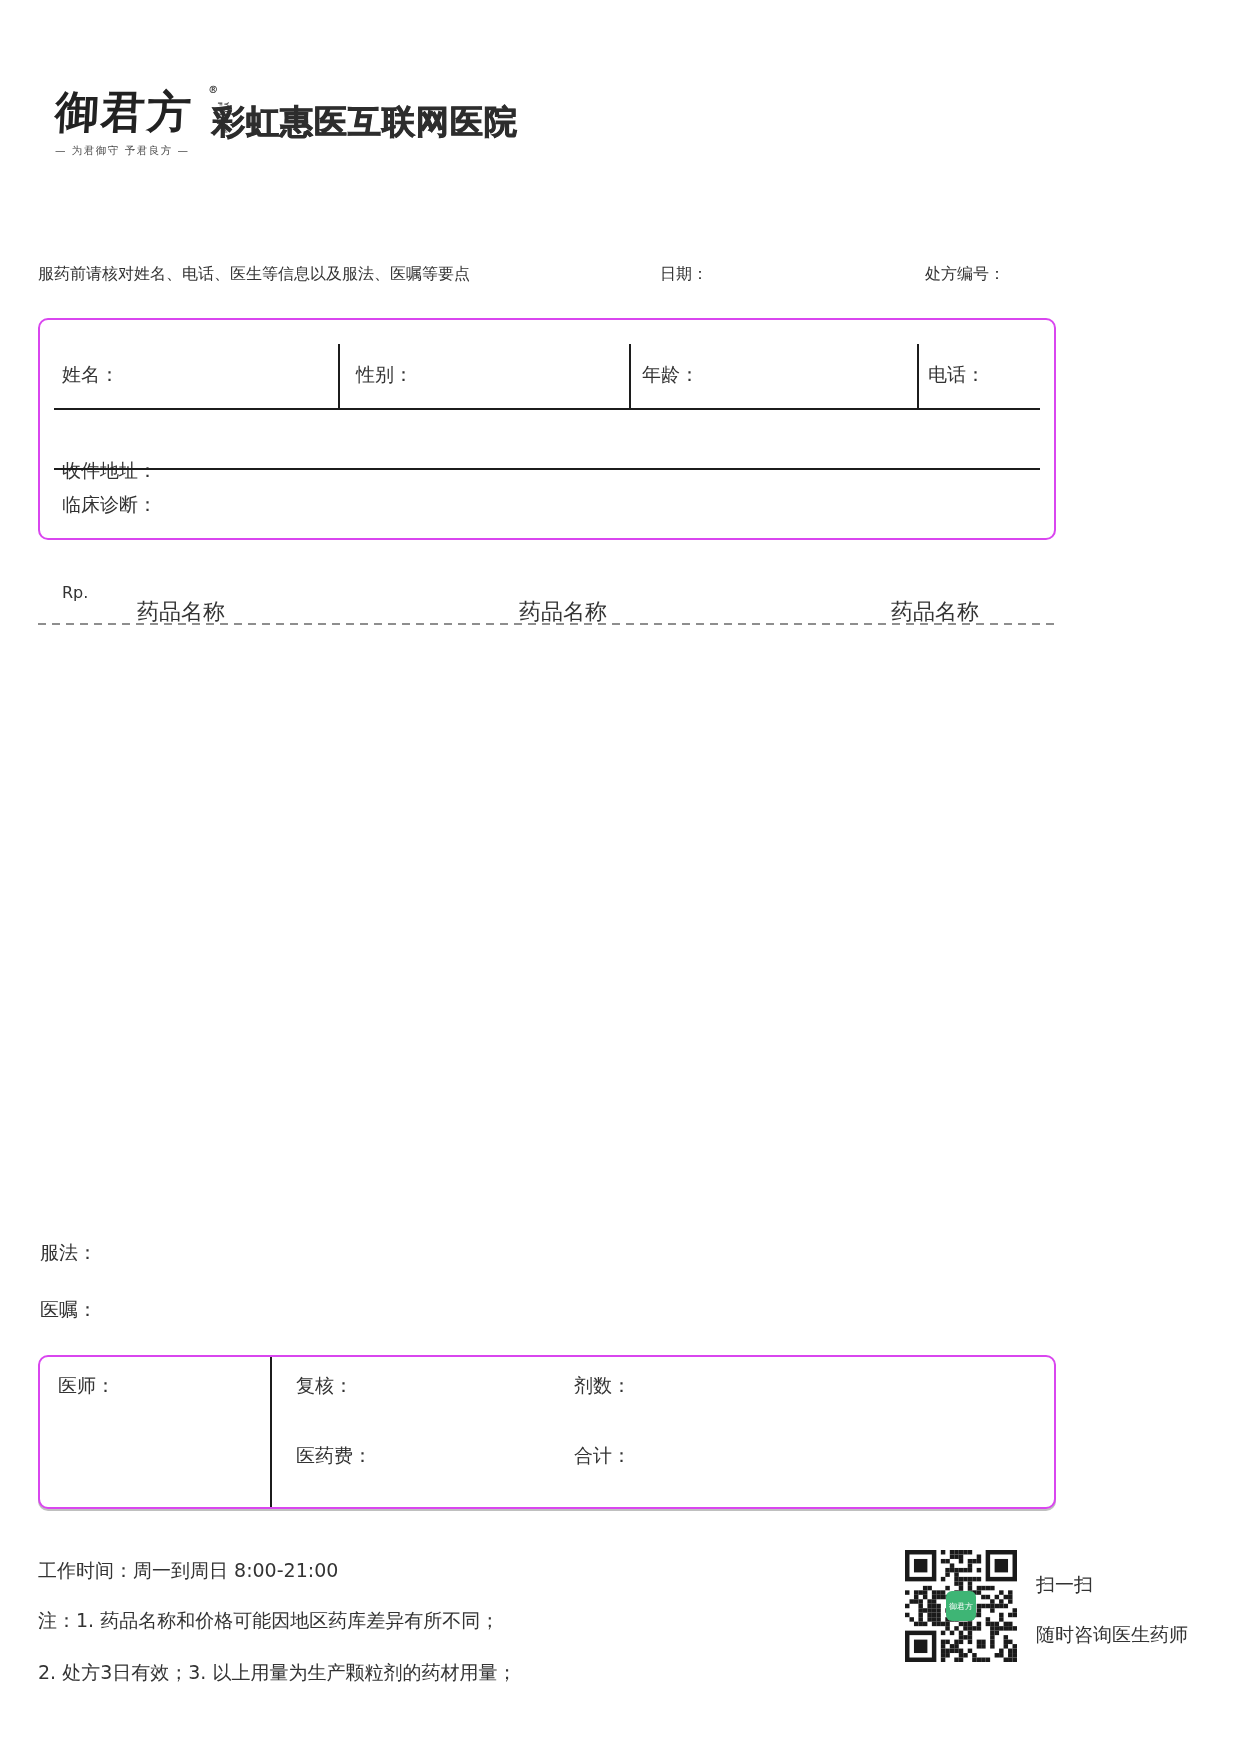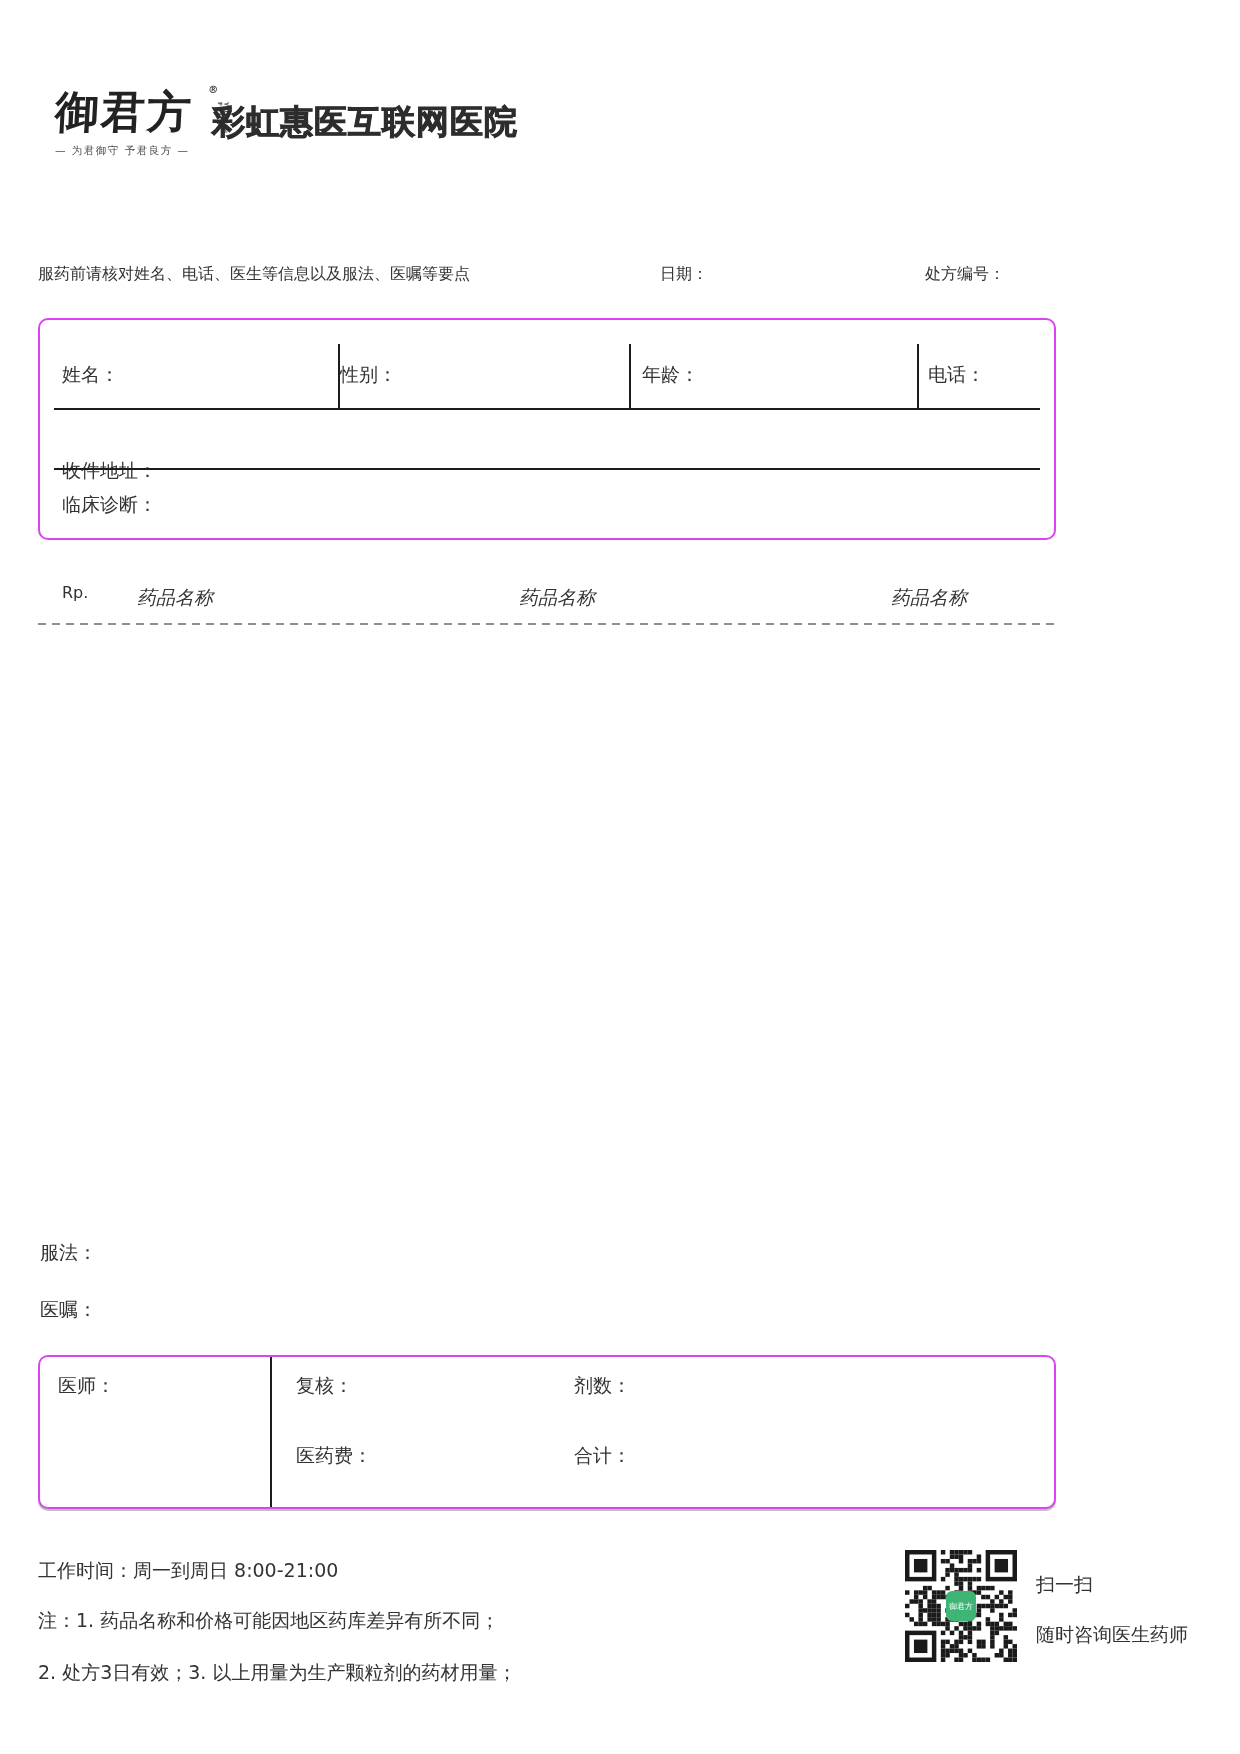--- a/index.html
+++ b/index.html
@@ -28,21 +28,21 @@
   
   .box{border:2px solid #d946ef;border-radius:10px;background:#fff;}
   .patient-box{left:38px;top:318px;width:1014px;height:218px;}
   .sig-box{left:38px;top:1355px;width:1014px;height:150px;box-shadow:0 2px 0 rgba(0,0,0,.25);}
   .vline{position:absolute;width:2px;background:#1c1c1c;}
   .hline{position:absolute;height:2px;background:#1c1c1c;left:14px;right:14px;}
   .lbl{position:absolute;font-size:19px;color:#333;white-space:nowrap;}
 
   
   .rp{top:583px;font-size:16px;color:#333;}
-  .drughdr{top:585px;font-size:19px;color:#333;font-style:italic;}
+  .drughdr{top:597px;font-size:22px;color:#333;}
   .dashed{left:38px;top:623px;width:1016px;height:2px;
           background:repeating-linear-gradient(90deg,#8e8e8e 0 8px,transparent 8px 14px);}
 
   
   .usage{left:40px;top:1240px;font-size:19px;color:#333;}
   .advice{left:40px;top:1297px;font-size:19px;color:#333;}
 
   
   .foot{left:38px;font-size:19px;color:#333;white-space:nowrap;}
   .f1{top:1558px;} .f2{top:1608px;} .f3{top:1660px;}
@@ -67,21 +67,21 @@
 
   <div class="abs notice n-check">服药前请核对姓名、电话、医生等信息以及服法、医嘱等要点</div>
   <div class="abs notice n-date">日期：</div>
   <div class="abs notice n-rxno">处方编号：</div>
 
   <div class="abs box patient-box">
     <div class="vline" style="left:298px;top:24px;height:66px;"></div>
     <div class="vline" style="left:589px;top:24px;height:66px;"></div>
     <div class="vline" style="left:877px;top:24px;height:66px;"></div>
     <div class="lbl" style="left:22px;top:42px;">姓名：</div>
-    <div class="lbl" style="left:300px;top:42px;">性别：</div>
+    <div class="lbl" style="left:316px;top:42px;">性别：</div>
     <div class="lbl" style="left:602px;top:42px;">年龄：</div>
     <div class="lbl" style="left:888px;top:42px;">电话：</div>
     <div class="hline" style="top:88px;"></div>
     <div class="lbl" style="left:22px;top:108px;margin-top:30px;">收件地址：</div>
     <div class="hline" style="top:148px;"></div>
     <div class="lbl" style="left:22px;top:172px;">临床诊断：</div>
   </div>
 
   <div class="abs rp" style="left:62px;">Rp.</div>
   <div class="abs drughdr" style="left:137px;">药品名称</div>

